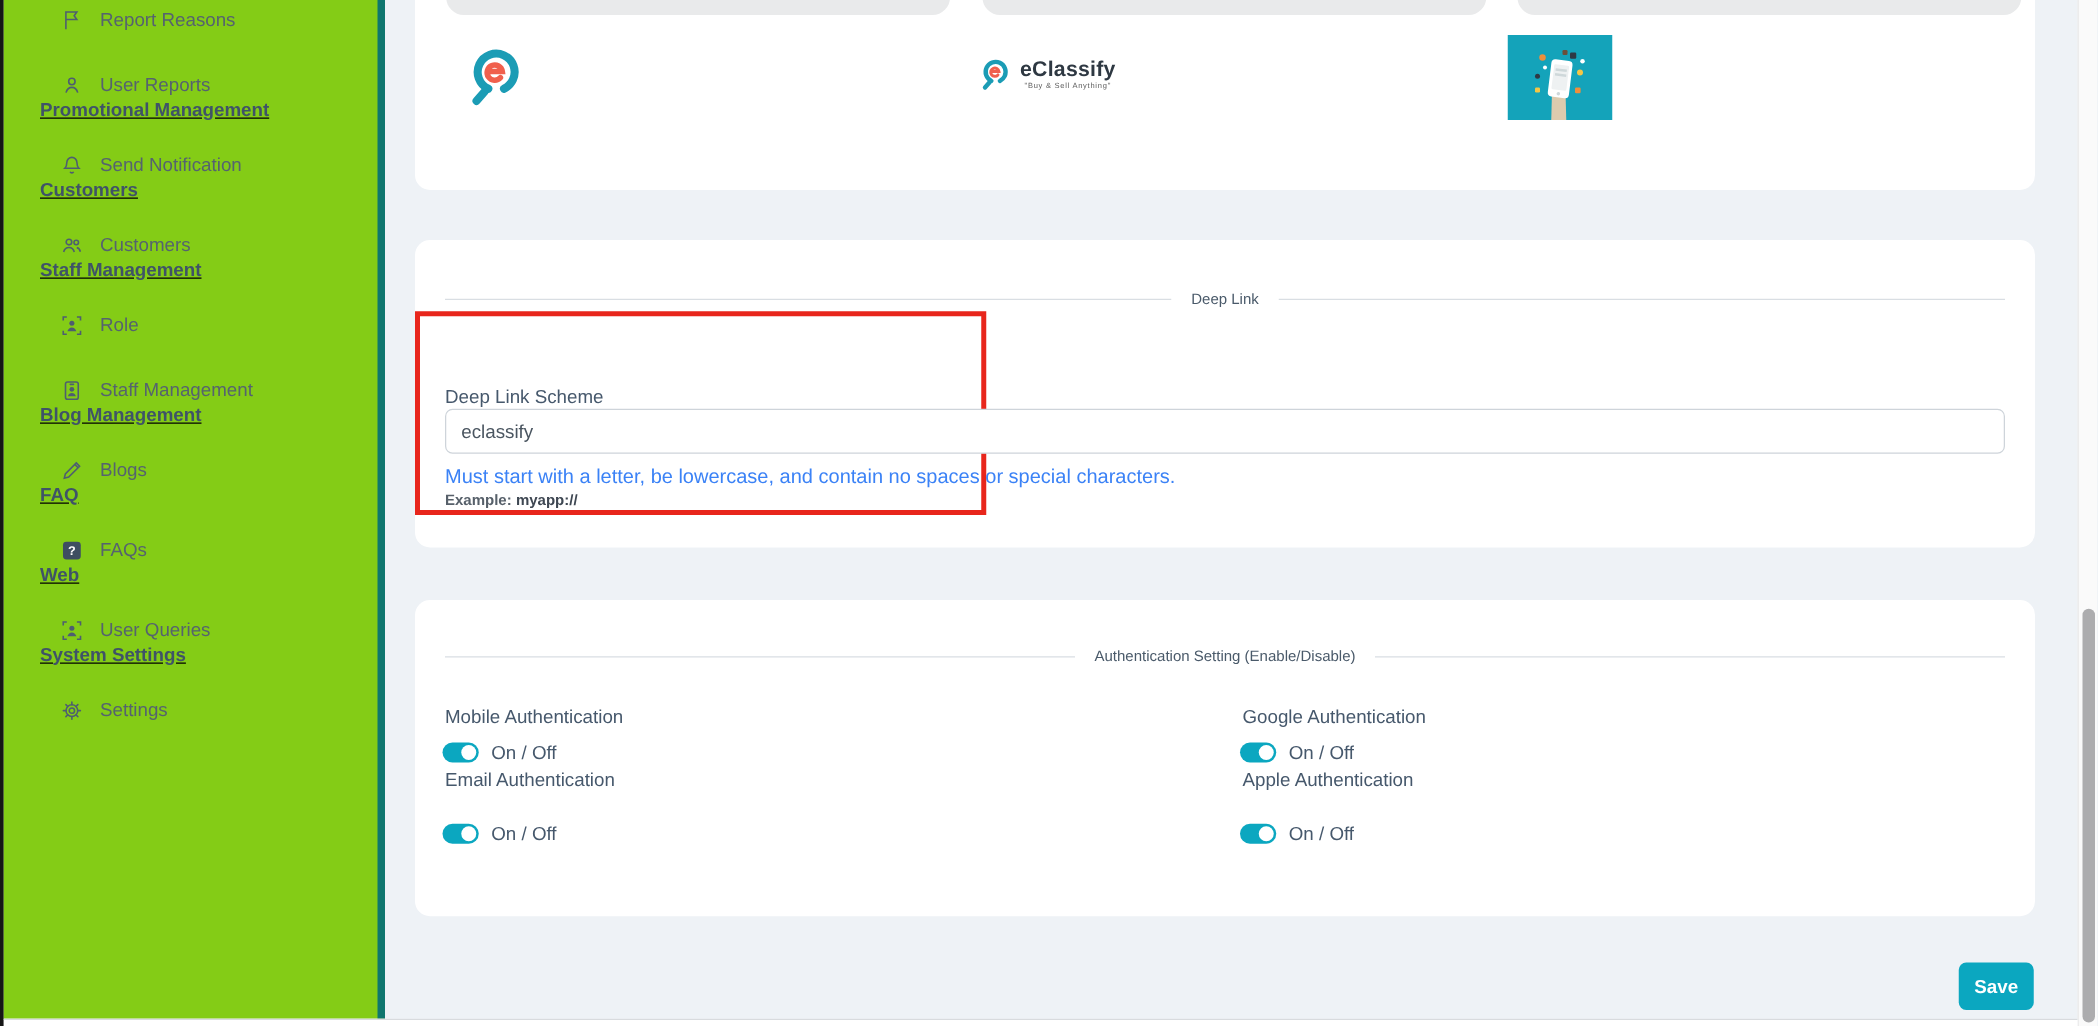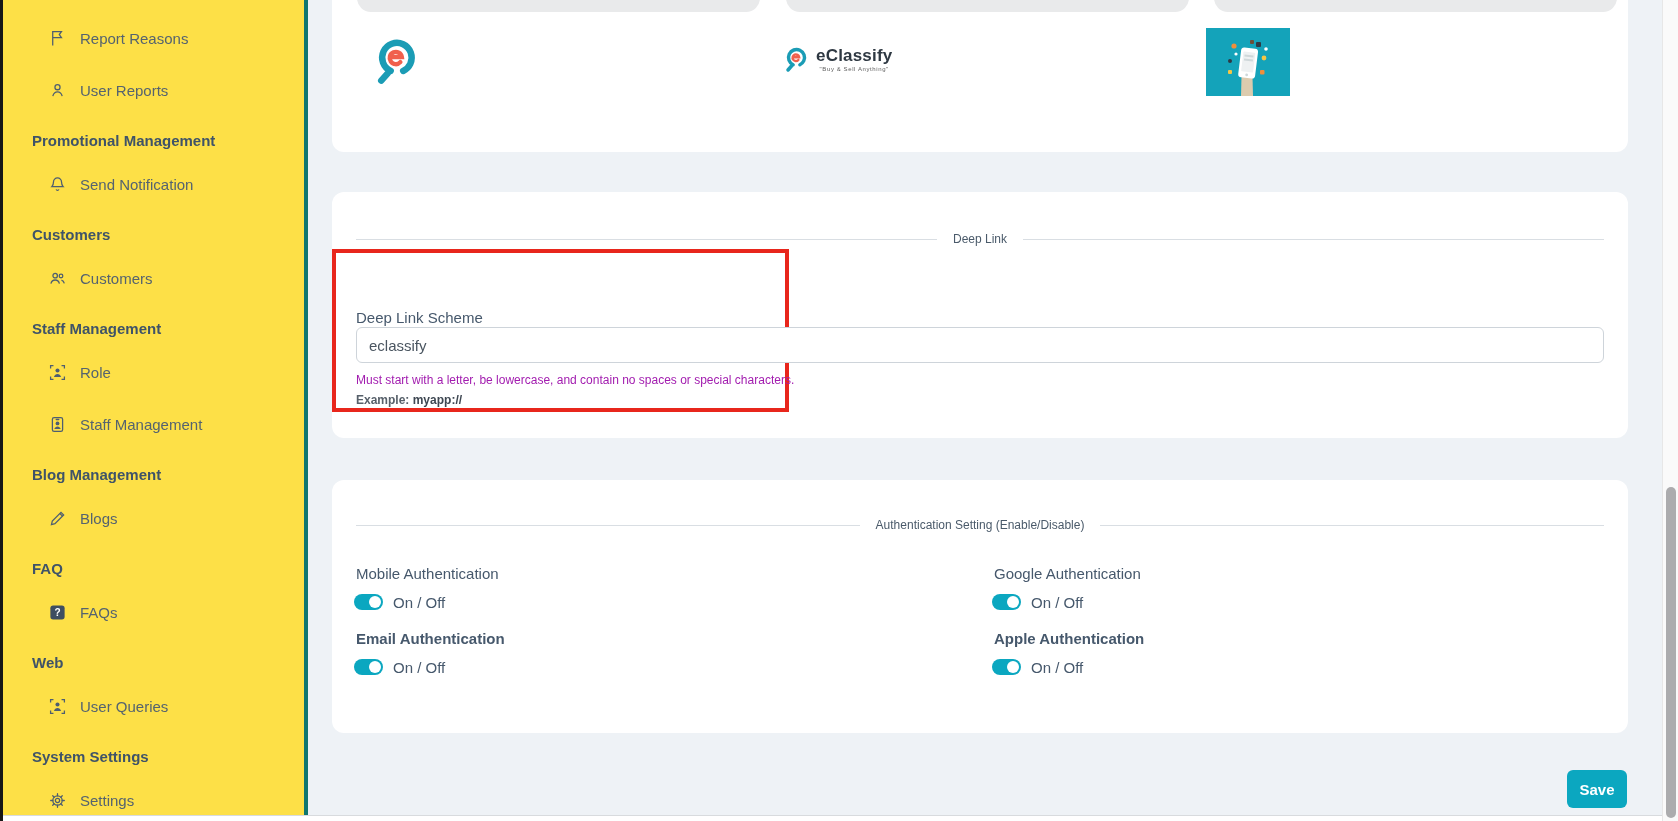--- a/index.html
+++ b/index.html
@@ -7,28 +7,28 @@
     width:1678px;height:821px;position:relative;overflow:hidden;
     background:#eef2f6;
     font-family:"Liberation Sans",sans-serif;
     -webkit-font-smoothing:antialiased;
   }
   
   .win-edge{position:absolute;left:0;top:0;width:3px;height:821px;background:#161616;}
 
   
   .sidebar{
-    position:absolute;left:3px;top:0;width:305px;height:815px;background:#fde047;
-    border-right:4px solid #0f766e;box-sizing:border-box;padding:28px 0 0 29px;
+    position:absolute;left:3px;top:0;width:305px;height:815px;background:#84cc16;
+    border-right:6px solid #0f766e;box-sizing:border-box;padding:6px 0 0 29px;
   }
   .srow{height:20px;display:flex;align-items:center;}
   .srow.item{padding-left:16px;gap:14px;cursor:pointer;}
   .srow + .srow.item{margin-top:32px;}
   .srow.header + .srow.item{margin-top:24px;}
-  .srow.item + .srow.header{margin-top:30px;}
+  .srow.item + .srow.header{text-decoration:underline;}
   .srow.header span{font-size:15px;font-weight:700;color:#3f5368;}
   .srow.item .slb{font-size:15px;color:#55636f;}
   .sic{width:18px;height:18px;display:flex;align-items:center;justify-content:center;flex:0 0 18px;}
   .sic svg{display:block;}
 
   
   .scroll-track{position:absolute;left:1662px;top:0;width:16px;height:821px;background:#fafafa;border-left:1px solid #e7e7e7;box-sizing:border-box;}
   .scroll-thumb{position:absolute;left:3px;top:487px;width:10px;height:331px;background:#acacae;border-radius:6px;}
 
   
@@ -59,29 +59,29 @@
   .annotation-box{
     position:absolute;left:0px;top:57px;width:457px;height:163px;
     border:4px solid #e8261c;box-sizing:border-box;pointer-events:none;
   }
   .field-label{position:absolute;left:24px;top:101px;font-size:15px;color:#46586c;margin-top:16px;}
   .scheme-input{
     position:absolute;left:24px;top:135px;width:1248px;height:36px;box-sizing:border-box;
     border:1px solid #ced4da;border-radius:6px;padding:0 12px;
     font-size:15px;color:#4a5560;font-family:"Liberation Sans",sans-serif;outline:none;background:#fff;
   }
-  .helper-text{position:absolute;left:24px;top:181px;font-size:12px;color:#a21caf;}
+  .helper-text{position:absolute;left:24px;top:181px;font-size:16px;color:#3b82f6;}
   .example-text{position:absolute;left:24px;top:201px;font-size:12px;color:#57606a;font-weight:bold;}
   .example-text b{color:#3e4752;}
 
   
   .auth-col{position:absolute;top:0;width:600px;height:100%;}
   .auth-col.left{left:24px;} .auth-col.right{left:662px;}
   .auth-label{position:absolute;font-size:15px;color:#46586c;}
-  .lbl1{top:85px;} .lbl2{top:150px;font-weight:bold;}
+  .lbl1{top:85px;} .lbl2{top:136px;}
   .switch-row{position:absolute;display:flex;align-items:flex-start;gap:10px;margin-left:-2px;}
   .sw1{top:114px;} .sw2{top:179px;}
   .switch{width:29px;height:16px;border-radius:9px;background:#0ba7c0;position:relative;cursor:pointer;flex:0 0 29px;}
   .switch .knob{position:absolute;top:2px;left:15px;width:12px;height:12px;border-radius:50%;background:#fff;}
   .switch-text{font-size:15px;color:#46586c;}
 
   
   .save-btn{
     position:absolute;left:1567px;top:770px;width:60px;height:38px;
     background:#0ba7c0;border:none;border-radius:6px;color:#fff;

